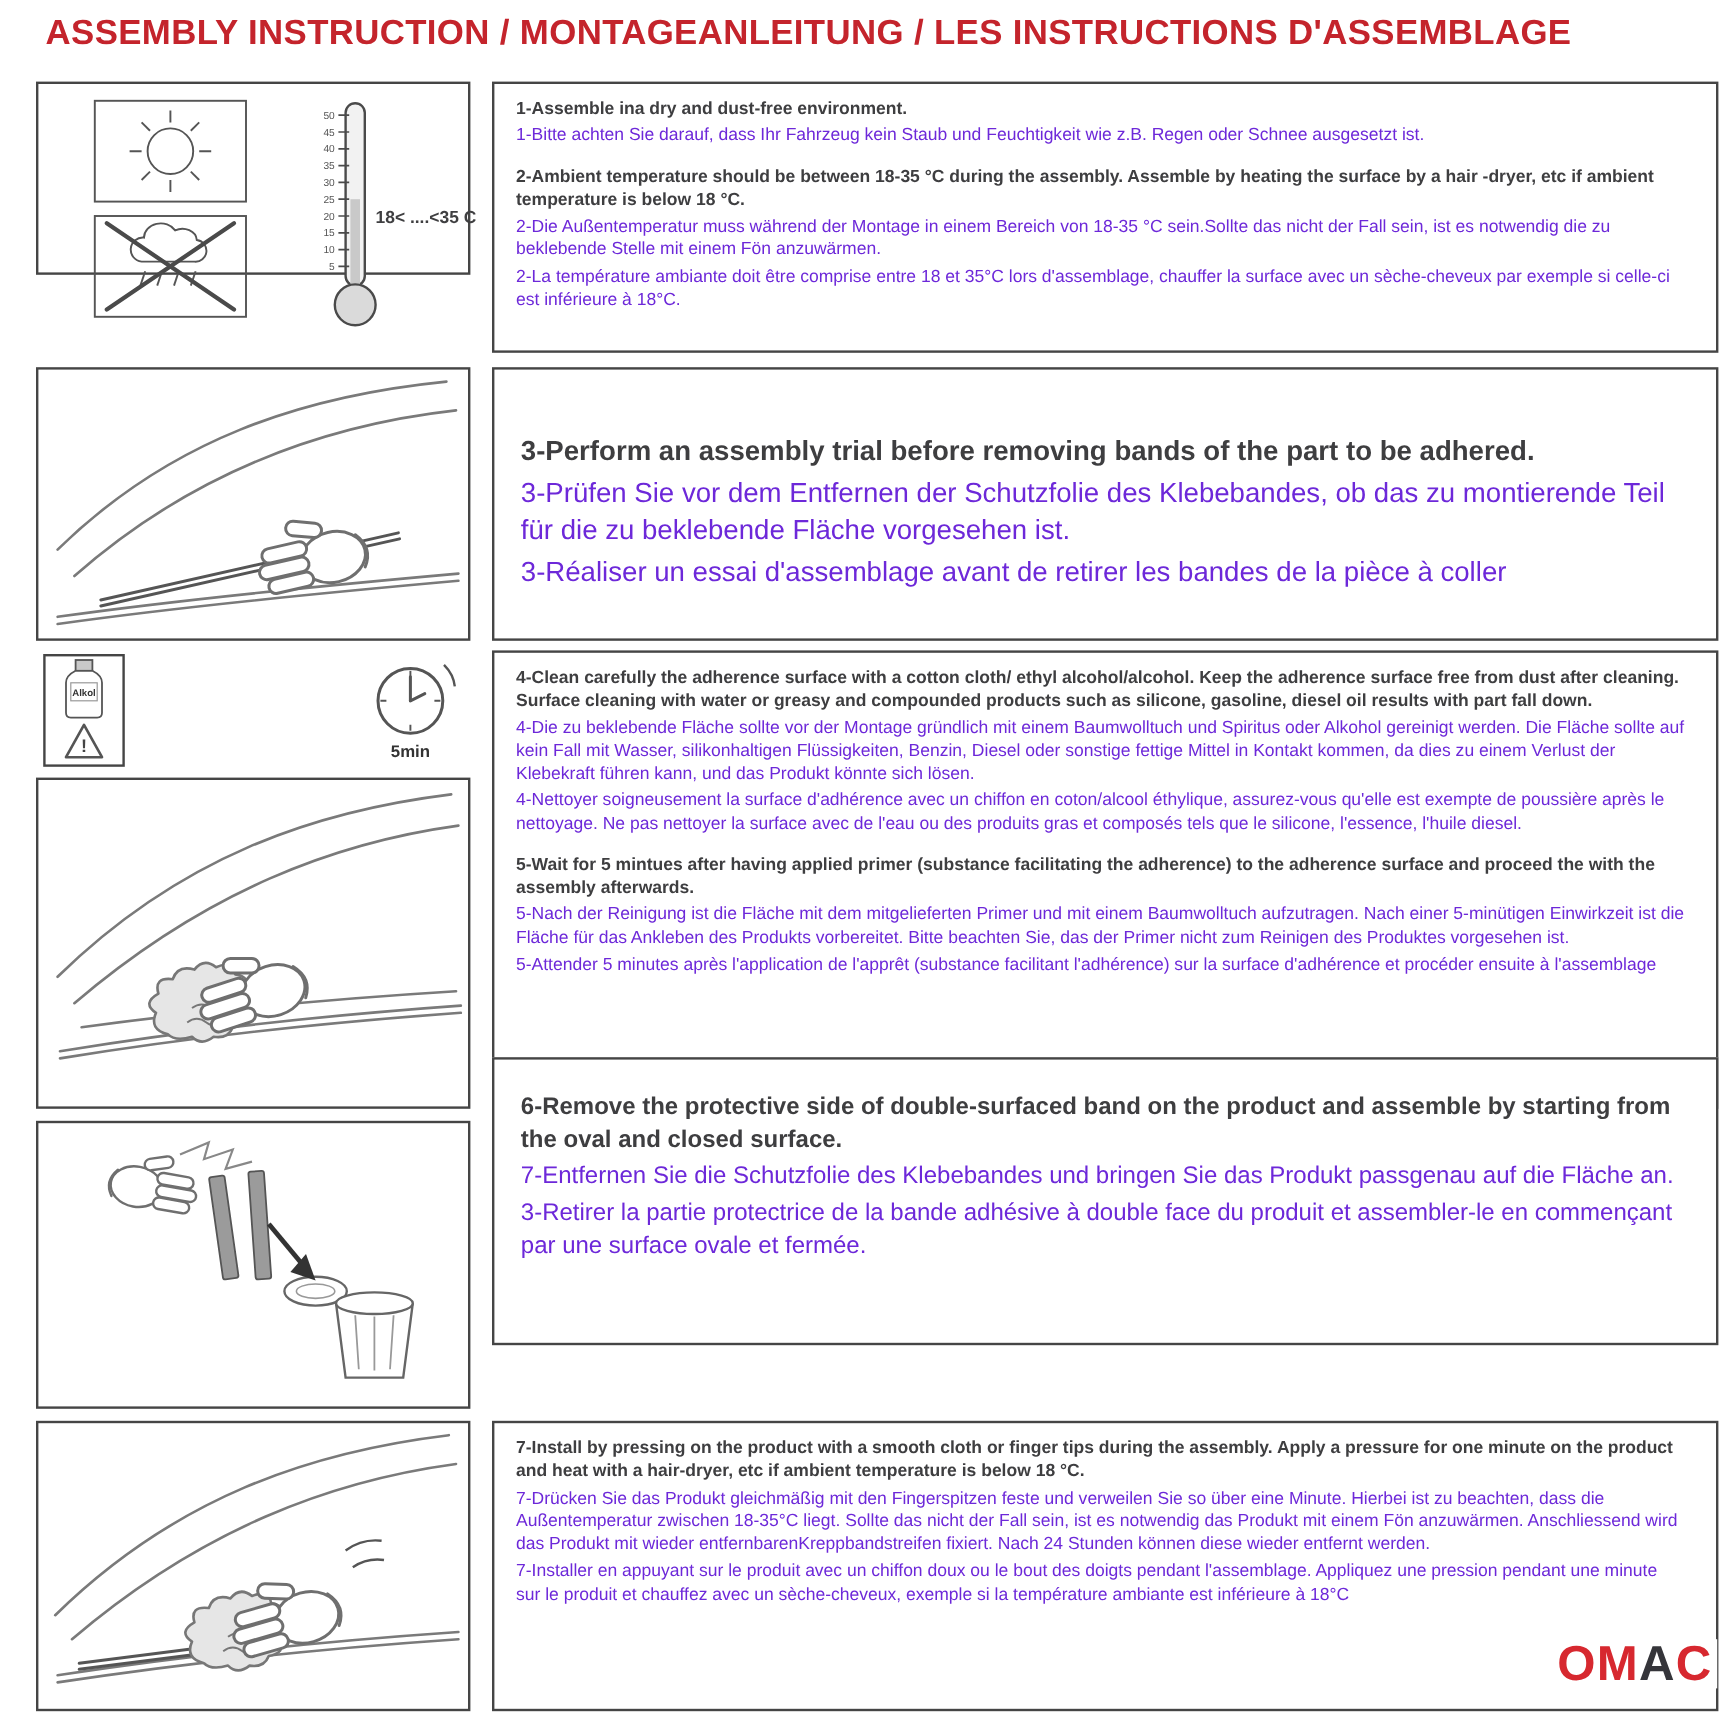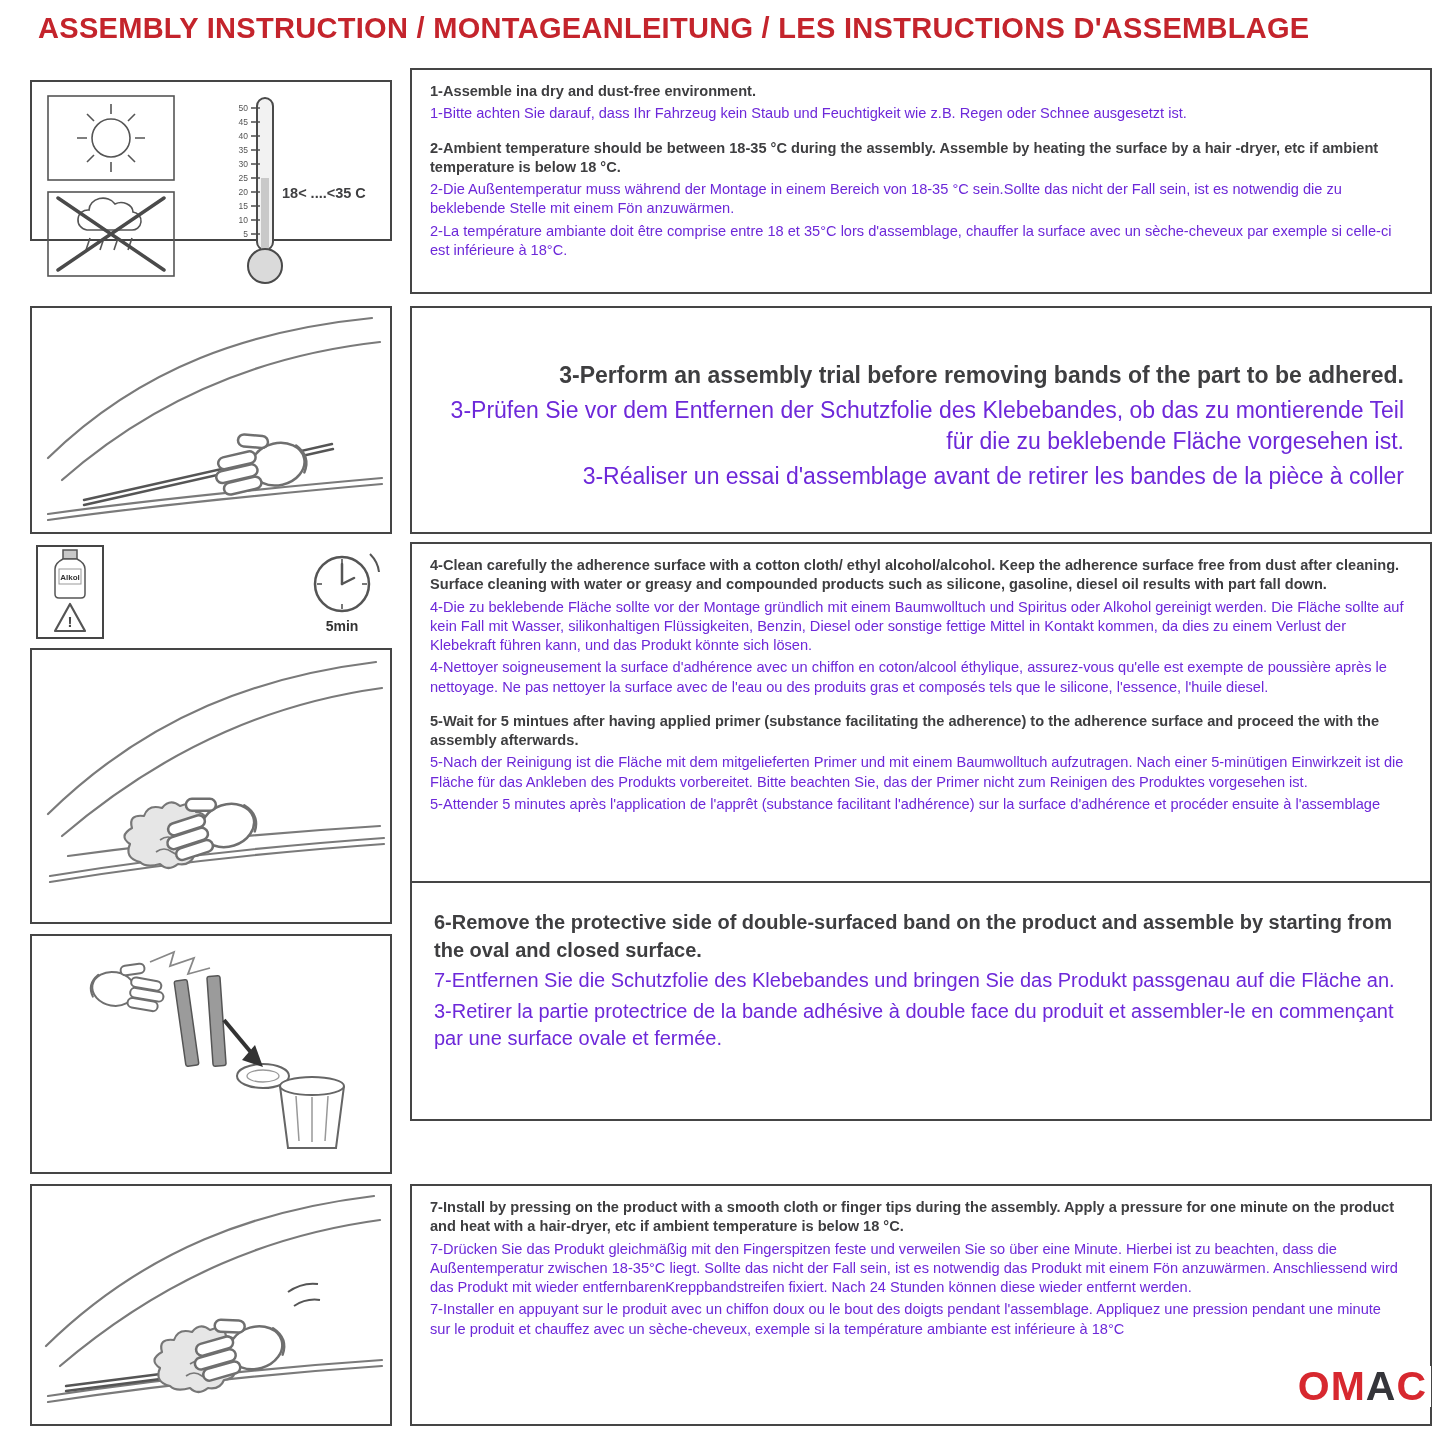--- a/index.html
+++ b/index.html
@@ -7,21 +7,21 @@
          font-family:Liberation Sans, sans-serif;overflow:hidden;border-radius:25px;}
   .title{position:absolute;left:38px;top:12px;margin:0;font-size:29px;font-weight:800;
          color:#c4242c;letter-spacing:.3px;white-space:nowrap;}
   .box{position:absolute;border:2px solid #454545;background:#fff;box-sizing:border-box;}
   .noborder{position:absolute;box-sizing:border-box;}
   .tbox{padding:12px 26px 8px 18px;}
   .para{margin:0 0 3px 0;}
   .t{font-size:14.6px;line-height:1.32;color:#6d28d9;}
   .t.b{color:#3e3e40;font-weight:700;}
   .gap{margin-top:15px;}
-  .big .t{font-size:23px;line-height:1.38;text-align:right;}
+  .big .t{font-size:23px;line-height:1.38;}
   .mid .t{font-size:20px;line-height:1.38;}
   #text-2{padding-top:52px;padding-left:22px;}
   #text-4{padding-top:26px;padding-left:22px;}
   svg{display:block;}
   .line{stroke:#7a7a7a;stroke-width:2.2;fill:none;stroke-linecap:round;}
   .thin{stroke:#555555;stroke-width:1.6;fill:none;}
   .logo{position:absolute;right:14px;top:1366px;margin:0;font-size:41px;font-weight:900;
         letter-spacing:1px;background:#fff;padding:0 4px 0 10px;line-height:1;}
   .logo .red{color:#d7282f;}
   .logo .dark{color:#35353a;}
@@ -44,21 +44,21 @@
       <g id="cloth-shape" stroke="#777777" stroke-width="2.2" fill="#e6e6e6" stroke-linejoin="round">
         <path d="M-42,12 q-16,-4 -10,-18 q-12,-8 2,-16 q-4,-14 12,-12 q4,-12 18,-8 q8,-10 18,-2 q14,-6 16,6 q14,2 8,14 q10,8 0,16 q4,12 -10,14 q-4,10 -16,8 q-10,8 -18,0 q-14,4 -20,-2 z"></path>
         <path d="M-22,-10 q8,-6 16,0 q8,6 16,0" fill="none" stroke-width="1.6"></path>
         <path d="M-26,2 q8,-6 16,0 q8,6 16,0" fill="none" stroke-width="1.6"></path>
       </g>
     </defs>
   </svg>
 
   <h1 class="title">ASSEMBLY INSTRUCTION / MONTAGEANLEITUNG / LES INSTRUCTIONS D'ASSEMBLAGE</h1>
 
-  <div class="box" id="illus-1" style="left:30px;top:80px;width:362px;height:161px;">
+  <div class="box" id="illus-1" style="left:30px;top:68px;width:362px;height:161px;padding-left:31px;">
     <svg width="358" height="222" viewBox="0 0 358 222">
       <g>
         <rect x="16" y="14" width="126" height="84" class="thin" stroke-width="2"></rect>
         <circle cx="79" cy="56" r="19" class="thin" stroke-width="2"></circle>
         <g class="thin" stroke-width="2">
           <line x1="103" y1="56" x2="113" y2="56"></line>
             <line x1="96" y1="73" x2="103" y2="80"></line>
           <line x1="79" y1="80" x2="79" y2="90"></line>
             <line x1="62" y1="73" x2="55" y2="80"></line>
           <line x1="55" y1="56" x2="45" y2="56"></line>

